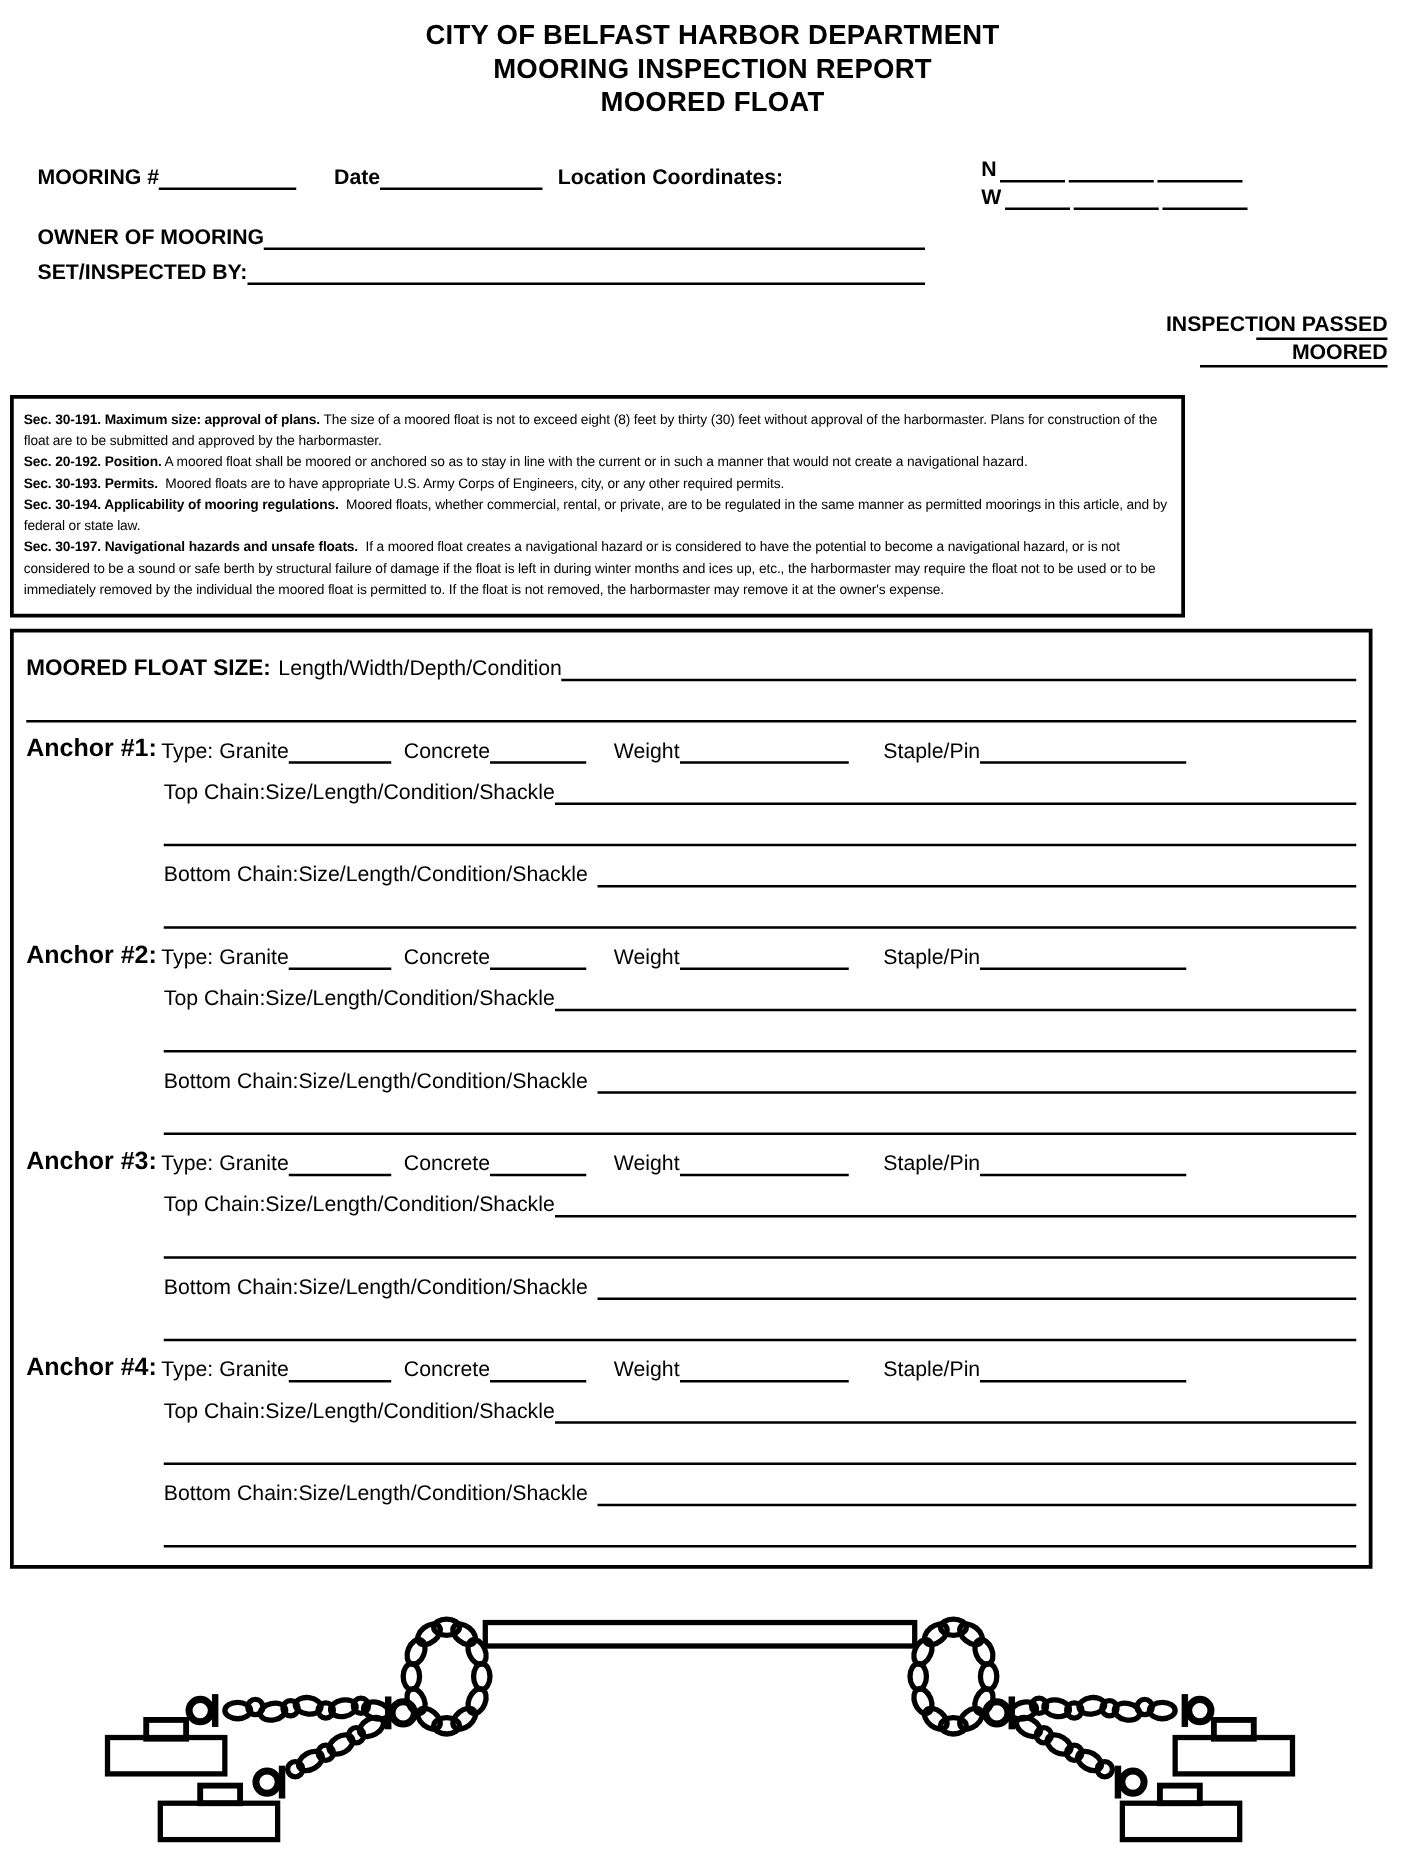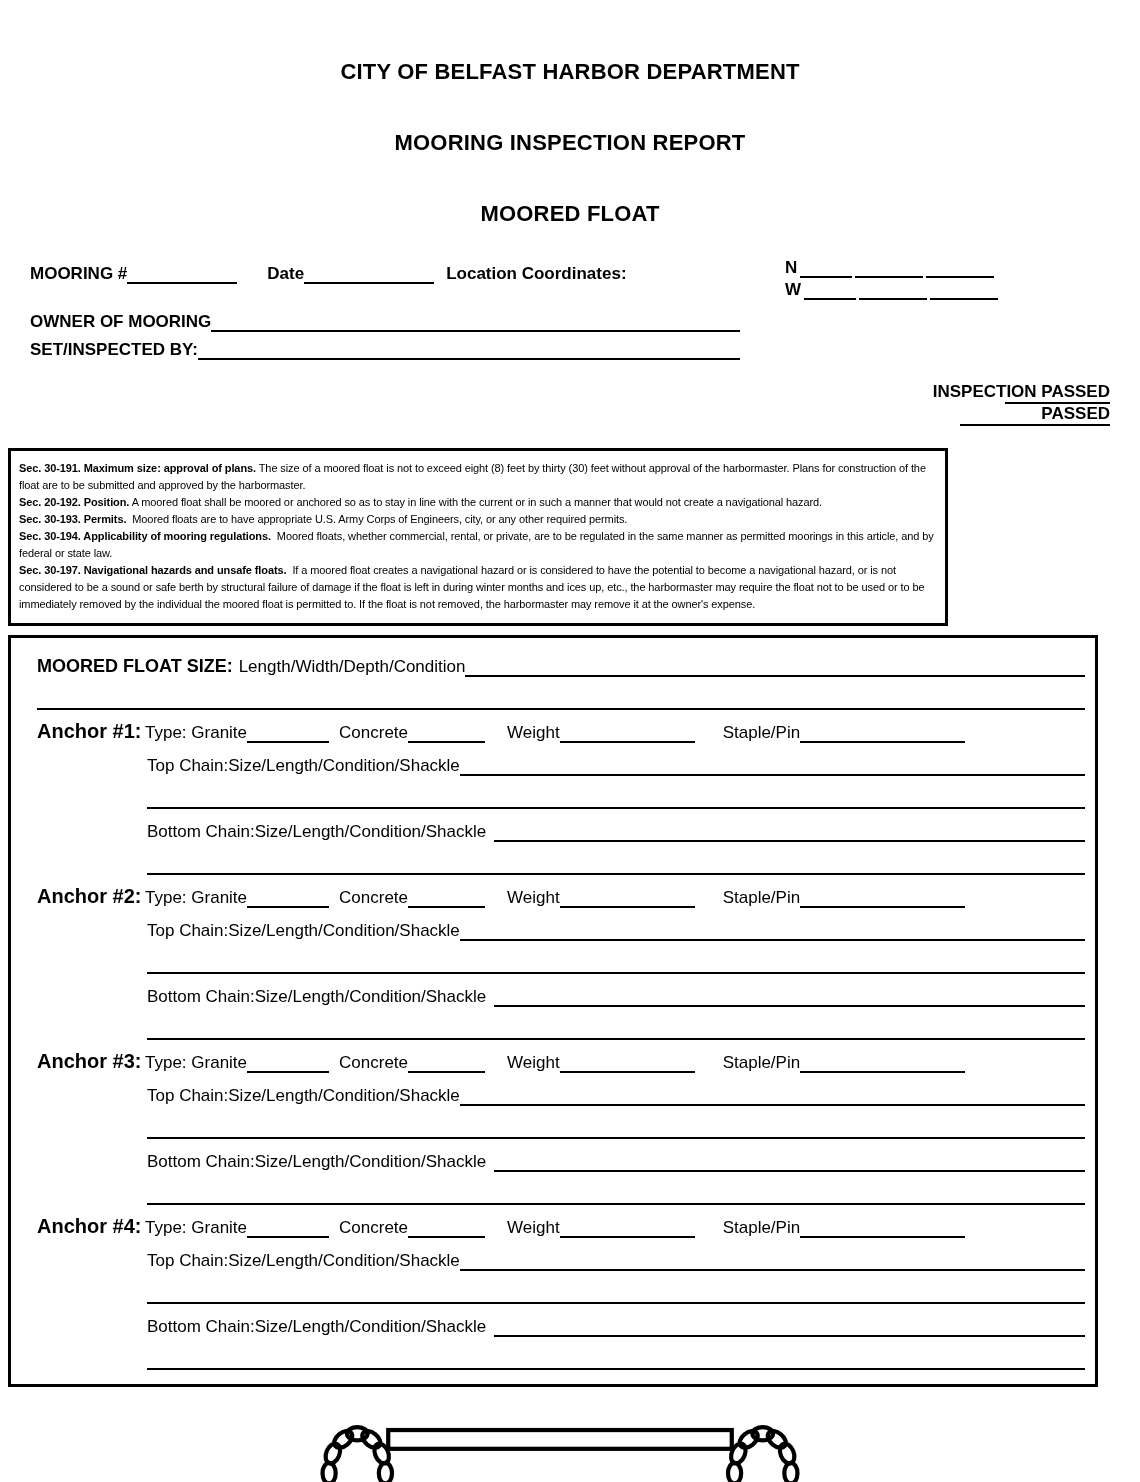--- a/index.html
+++ b/index.html
@@ -2,21 +2,21 @@
 <html><head>
 <meta charset="utf-8">
 <style>
   html,body{margin:0;padding:0;background:#fff;}
   body{width:1140px;height:1482px;overflow:hidden;color:#000;
        font-family:"Liberation Sans", sans-serif;}
   .page{width:1140px;height:1482px;position:relative;}
   .b{font-weight:bold;}
   
   .titles{padding-top:14px;text-align:center;}
-  .title-line{font-size:22px;font-weight:bold;letter-spacing:.2px;line-height:27px;margin-top:44px;}
+  .title-line{font-size:22px;font-weight:bold;letter-spacing:.2px;line-height:27px;}
   
   .head-fields{position:relative;margin:33px 30px 0 30px;font-size:17px;text-align:center;}
   .frow{display:flex;align-items:flex-end;}
   .hrow{height:24px;}
   .fill{border-bottom:2px solid #000;height:2px;display:inline-block;}
   .grow{flex:1 1 auto;}
   .w110{width:110px;}.w130{width:130px;}.w105{width:105px;}.w150{width:150px;}
   .w82{width:82px;}.w77{width:77px;}.w135{width:135px;}.w165{width:165px;}
   .ml30{margin-left:30px;}.ml12{margin-left:12px;}.ml40{margin-left:40px;}
   .ml10{margin-left:10px;}.ml22{margin-left:22px;}.ml28{margin-left:28px;}.ml6{margin-left:6px;}
@@ -28,21 +28,21 @@
   .owner-wrap{width:710px;}
   .mt24{margin-top:24px;}.mt4{margin-top:4px;}.mt22{margin-top:22px;flex-direction:column;}
   
   .regs{margin:42px 30px 0 8px;margin-right:42px;width:940px;box-sizing:border-box;
         border:3px solid #000;padding:9px 10px 10px 8px;
         font-size:11px;letter-spacing:-0.1px;line-height:17px;}
   .regs p{margin:0;}
   
   .mainbox{margin:9px 30px 0 8px;width:1090px;box-sizing:border-box;border:3px solid #000;
            padding:6px 10px 14px 10px;font-size:17px;}
-  .mainbox .frow{height:33px;margin-left:16px;}
+  .mainbox .frow{height:33px;}
   .fsz-lbl{font-size:18px;}
   .anchor-lbl{width:108px;font-size:20px;}
   .ind{padding-left:110px;}
   .gap8{margin-left:8px;}
   
   .diagram{margin-top:13px;margin-left:10px;display:block;}
 </style>
 </head>
 <body>
 
@@ -83,21 +83,21 @@
       <span class="fill grow"></span>
     </div>
     <div class="frow hrow mt4 owner-wrap">
       <span class="b">SET/INSPECTED BY:</span>
       <span class="fill grow"></span>
     </div>
 
     <div class="frow hrow mt22">
       <span class="b">INSPECTION PASSED</span>
       <span class="fill w105"></span>
-      <span class="b ml40">PASSED</span>
+      <span class="b ml40">MOORED</span>
       <span class="fill w150"></span>
     </div>
   </div>
 
   <div class="regs">
     <p><span class="b">Sec. 30-191. Maximum size: approval of plans.</span> <span>The size of a moored float is not to exceed eight (8) feet by thirty (30) feet without approval of the harbormaster. Plans for construction of the float are to be submitted and approved by the harbormaster.</span></p>
     <p><span class="b">Sec. 20-192. Position.</span> <span>A moored float shall be moored or anchored so as to stay in line with the current or in such a manner that would not create a navigational hazard.</span></p>
     <p><span class="b">Sec. 30-193. Permits.</span>&nbsp; <span>Moored floats are to have appropriate U.S. Army Corps of Engineers, city, or any other required permits.</span></p>
     <p><span class="b">Sec. 30-194. Applicability of mooring regulations.</span>&nbsp; <span>Moored floats, whether commercial, rental, or private, are to be regulated in the same manner as permitted moorings in this article, and by federal or state law.</span></p>
     <p><span class="b">Sec. 30-197. Navigational hazards and unsafe floats.</span>&nbsp; <span>If a moored float creates a navigational hazard or is considered to have the potential to become a navigational hazard, or is not considered to be a sound or safe berth by structural failure of damage if the float is left in during winter months and ices up, etc., the harbormaster may require the float not to be used or to be immediately removed by the individual the moored float is permitted to. If the float is not removed, the harbormaster may remove it at the owner's expense.</span></p>

